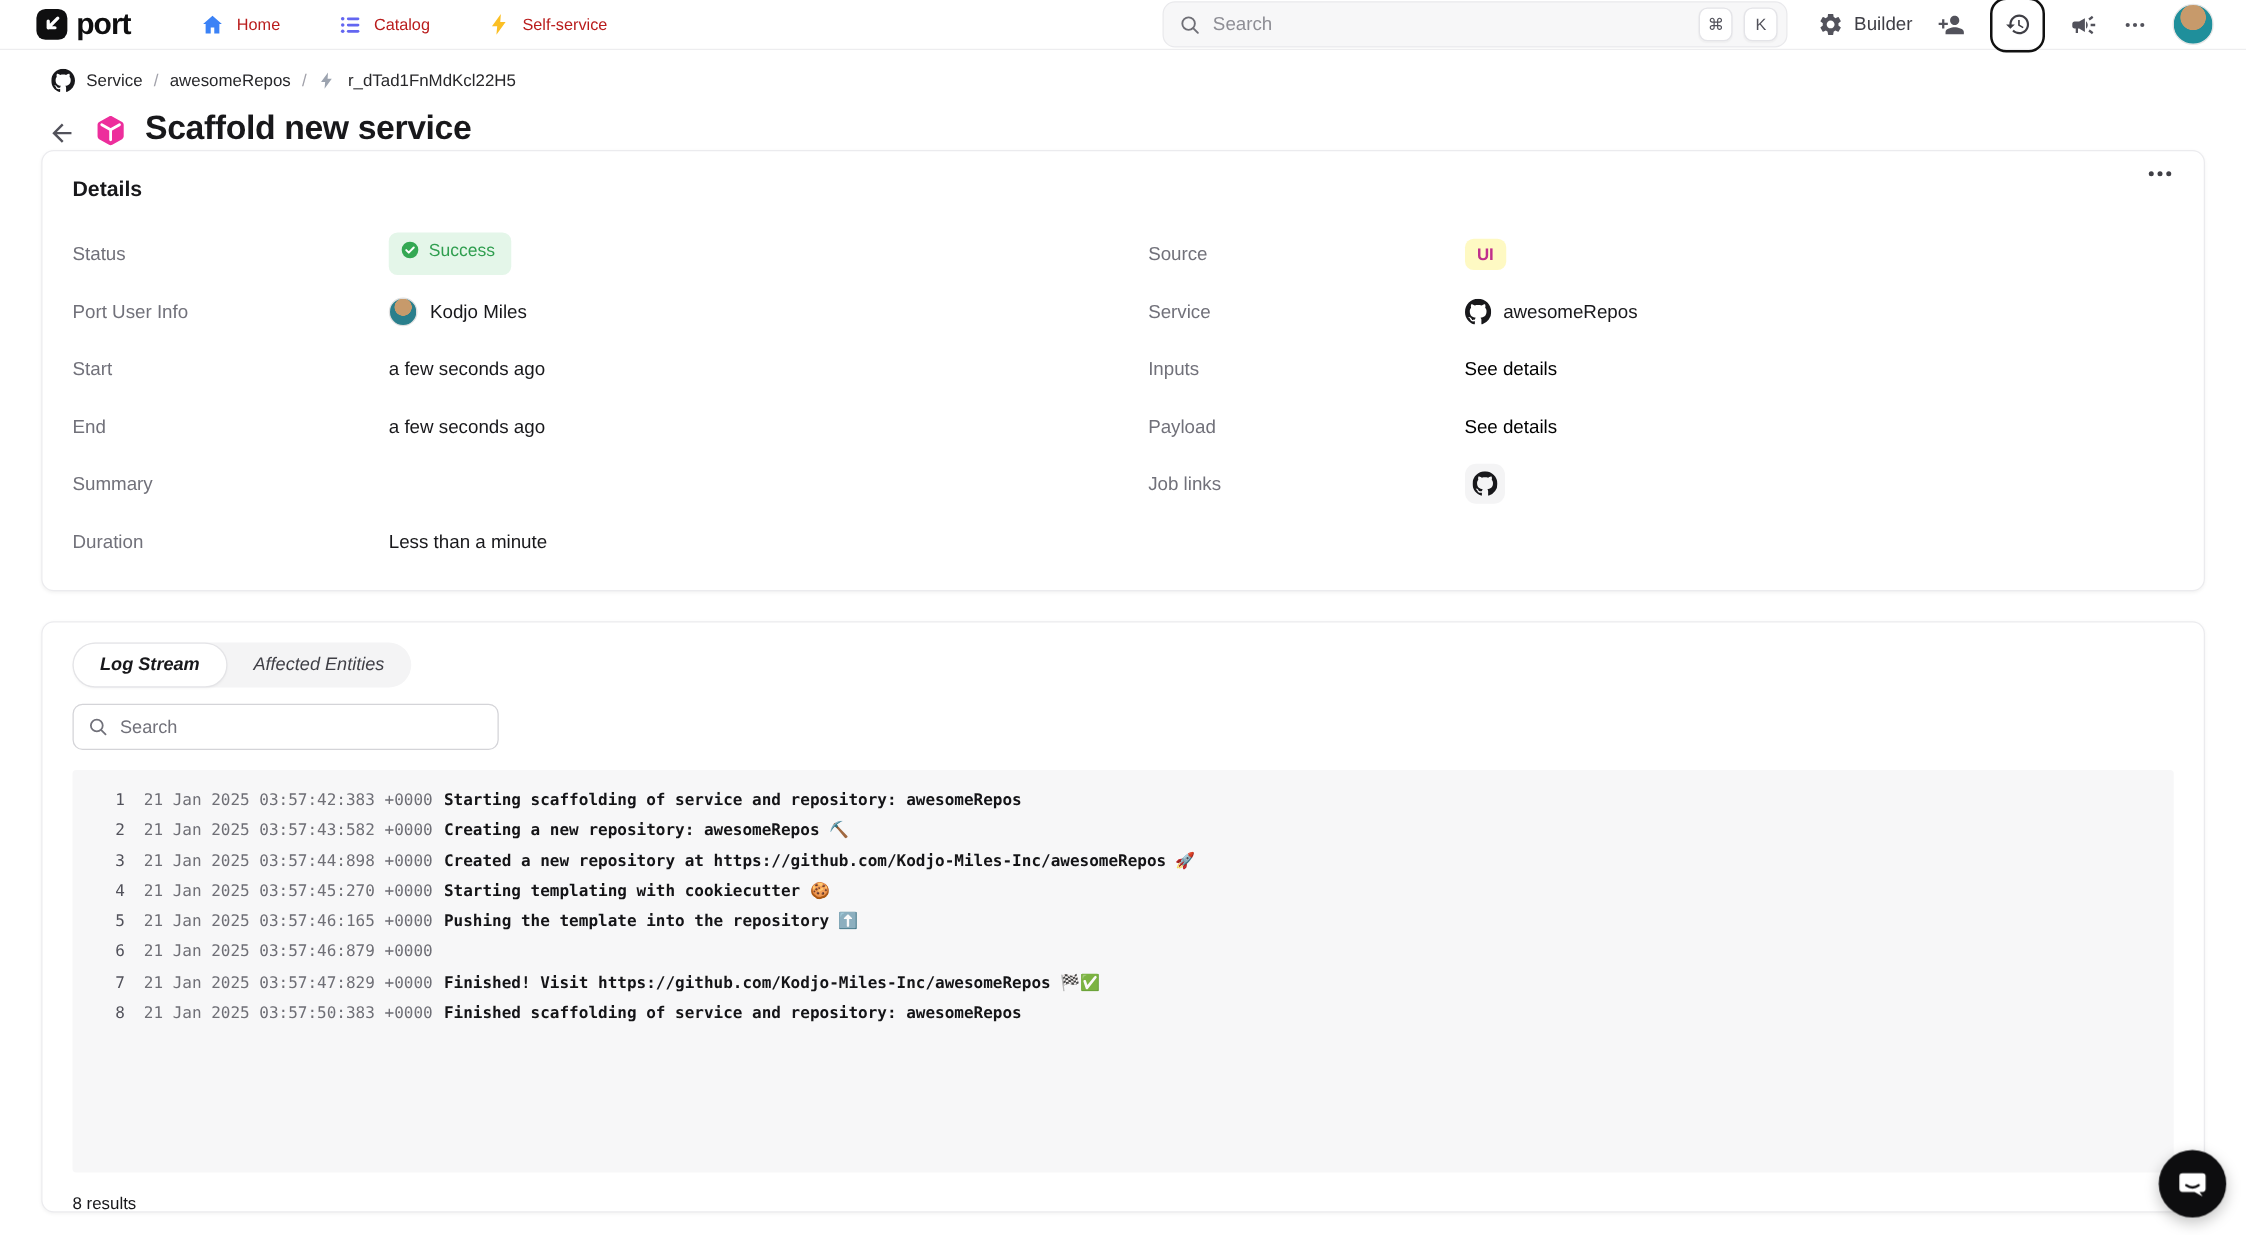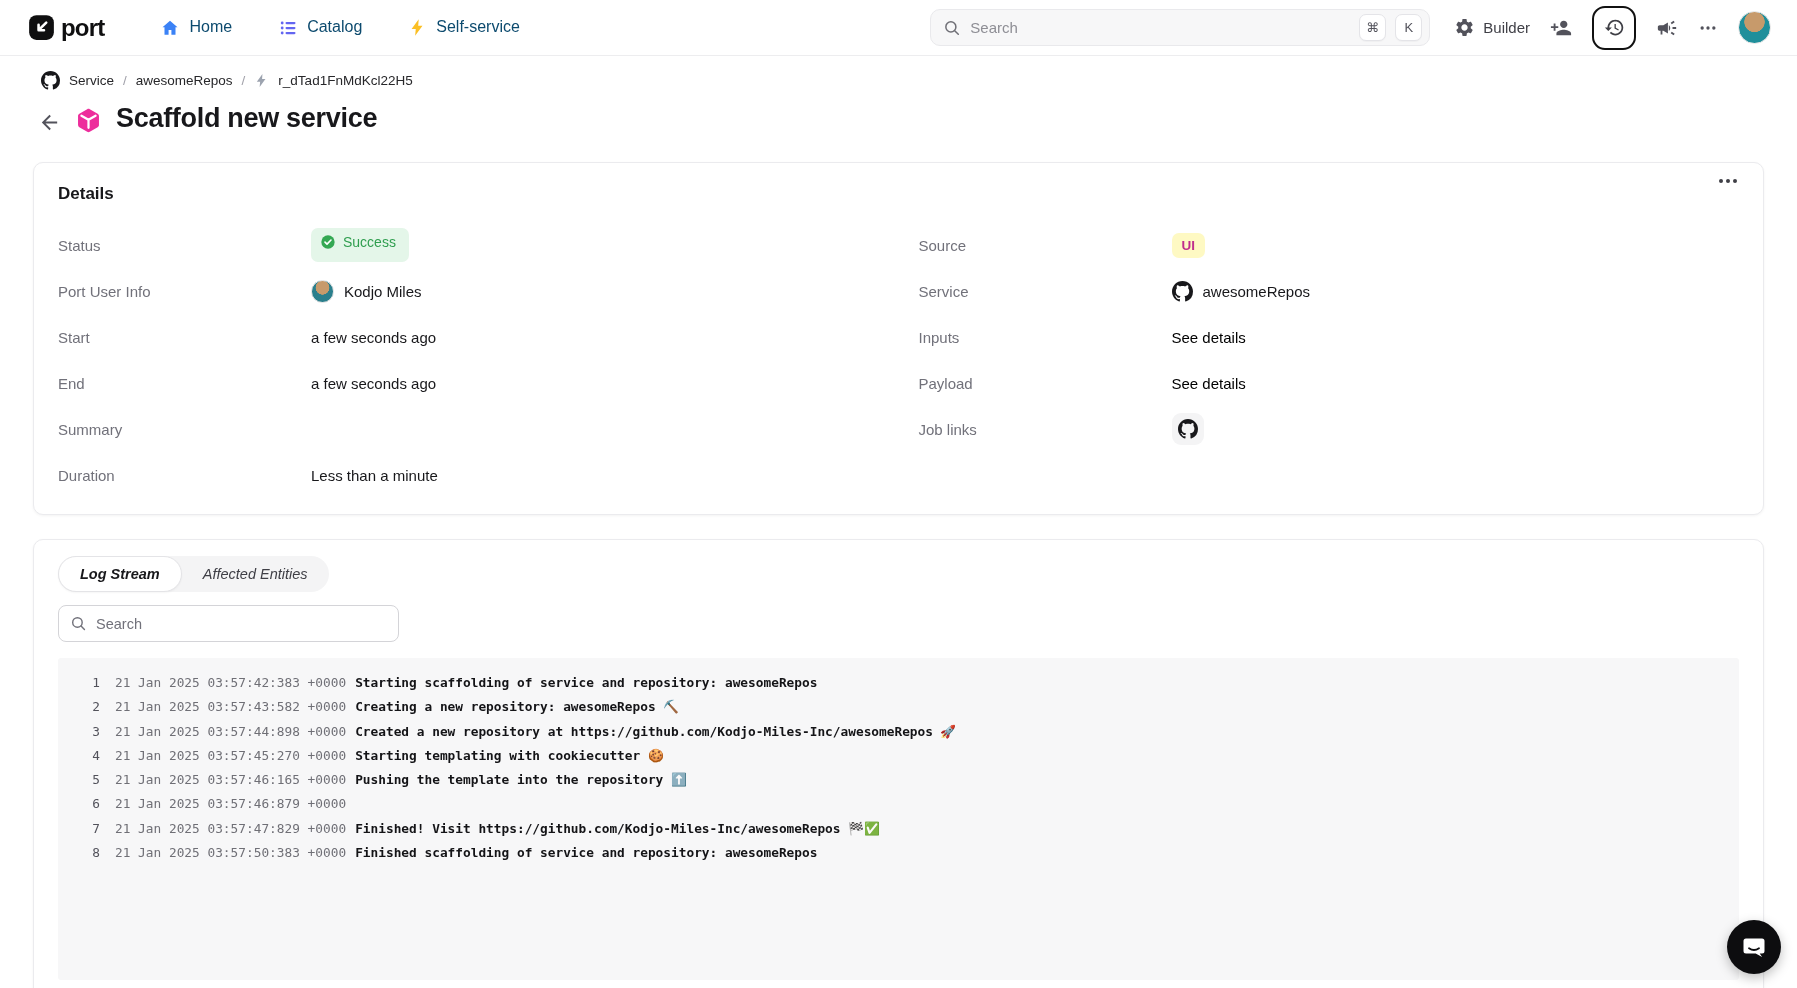--- a/index.html
+++ b/index.html
@@ -8,31 +8,31 @@
     font-family: "Liberation Sans", sans-serif;
     background: #ffffff;
     color: #18181b;
     position: relative;
     overflow: hidden;
   }
   svg { display: block; }
 
   
   .navbar {
-    height: 56px;
+    height: 40px;
     display: flex;
     align-items: center;
     padding: 0 26px 0 28px;
     border-bottom: 1px solid #ededef;
     background: #fff;
   }
   .brand { display: flex; align-items: center; gap: 6px; cursor: pointer; }
   .brand-text { font-size: 24px; font-weight: 800; letter-spacing: -0.8px; color: #0f0f10; }
   .nav-items { display: flex; align-items: center; gap: 46px; margin-left: 56px; }
-  .nav-item { display: flex; gap: 9px; font-size: 16px; font-weight: 500; color: #0c4a6e; cursor: pointer; }
+  .nav-item { display: flex; align-items: center; gap: 9px; font-size: 13px; font-weight: 500; color: #b91c1c; cursor: pointer; }
 
   .nav-search {
     margin-left: auto;
     width: 500px; height: 37px;
     background: #f7f7f8;
     border: 1px solid #e9e9ec;
     border-radius: 10px;
     display: flex; align-items: center;
     padding: 0 7px 0 12px; gap: 9px;
   }
@@ -77,21 +77,21 @@
   .page-title { font-size: 27px; font-weight: 600; letter-spacing: -0.3px; color: #18181b; }
 
   
   .card {
     margin: 0 33px;
     background: #fff;
     border: 1px solid #ebebee;
     border-radius: 10px;
     box-shadow: 0 1px 3px rgba(0,0,0,0.05);
   }
-  .details-card { margin-top: 28px; padding: 21px 24px 16px; position: relative; }
+  .details-card { margin-top: 2px; padding: 21px 24px 16px; position: relative; }
   .card-title { font-size: 17px; font-weight: 600; color: #18181b; }
   .card-menu {
     position: absolute; top: 16px; right: 26px;
     color: #52525b; cursor: pointer; display: flex; gap: 3px;
   }
   .card-menu i { width: 4px; height: 4px; border-radius: 50%; background: #3f3f46; display: block; }
 
   .details-grid { display: grid; grid-template-columns: 1fr 1fr; column-gap: 40px; margin-top: 18px; }
   .detail-row { display: flex; align-items: center; min-height: 46px; }
   .detail-label { width: 253px; flex: 0 0 253px; font-size: 15px; color: #71717a; }

